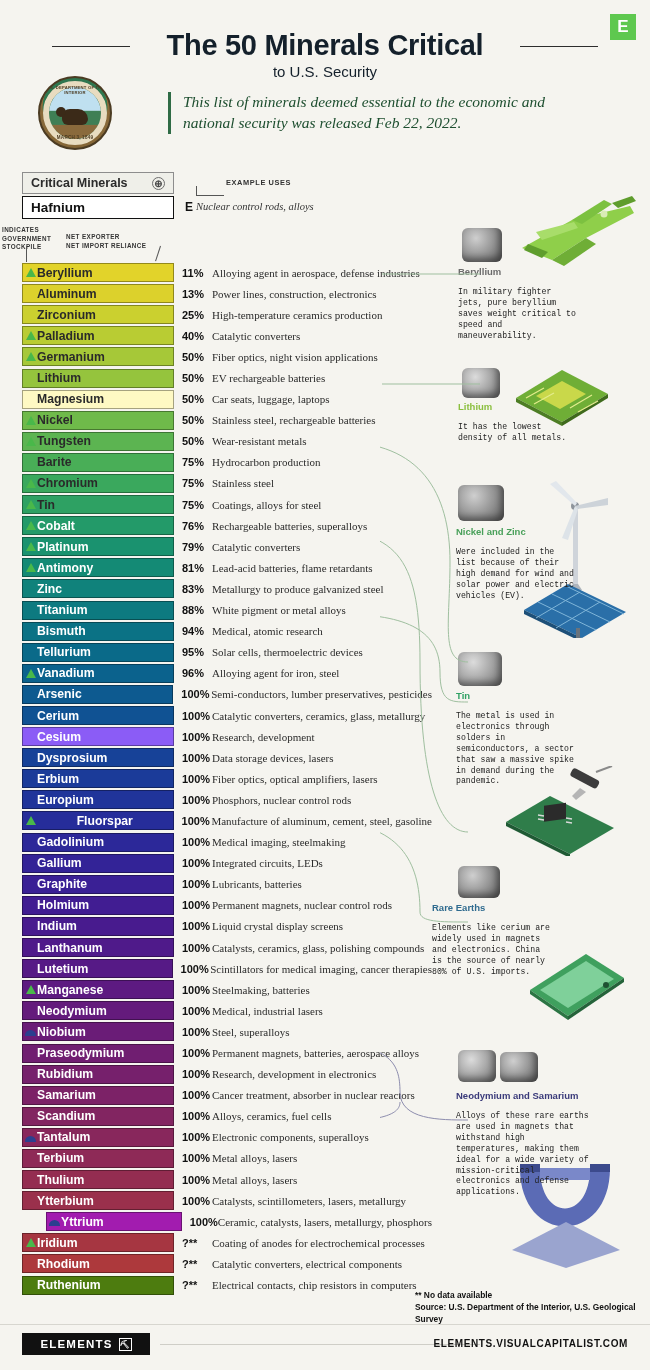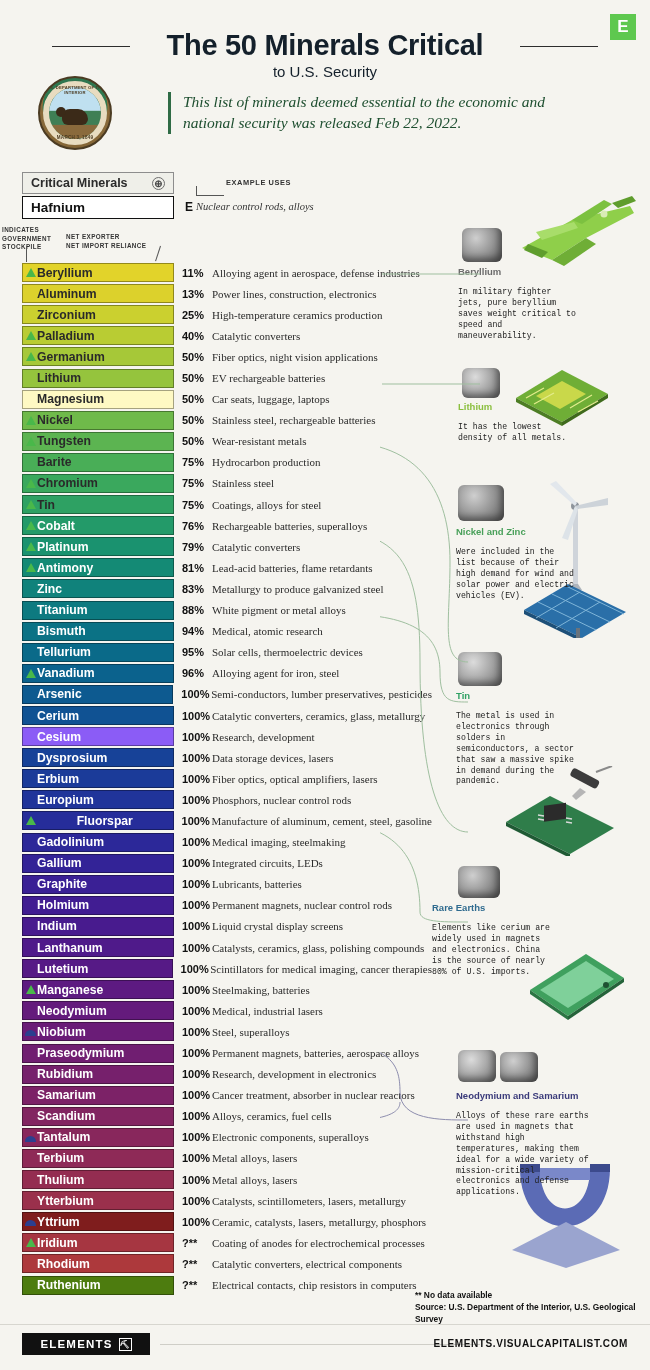--- a/index.html
+++ b/index.html
@@ -568,21 +568,21 @@
         <div class="use">Metal alloys, lasers</div>
       </div>
       <div class="row">
         <div class="name-cell dark" style="background: rgb(154, 48, 76);">
           <span>Ytterbium</span>
         </div>
         <div class="pct">100%</div>
         <div class="use">Catalysts, scintillometers, lasers, metallurgy</div>
       </div>
       <div class="row">
-        <div class="name-cell dark" style="background: #7f1d1d;">
+        <div class="name-cell dark" style="background: #a21caf; margin-left: 24px;">
           <span class="marker dome" style="left: 2px;"></span>
           <span>Yttrium</span>
         </div>
         <div class="pct">100%</div>
         <div class="use">Ceramic, catalysts, lasers, metallurgy, phosphors</div>
       </div>
       <div class="row">
         <div class="name-cell dark" style="background: rgb(166, 54, 65);">
           <span class="marker tri" style="left: 3px;"></span>
           <span>Iridium</span>

